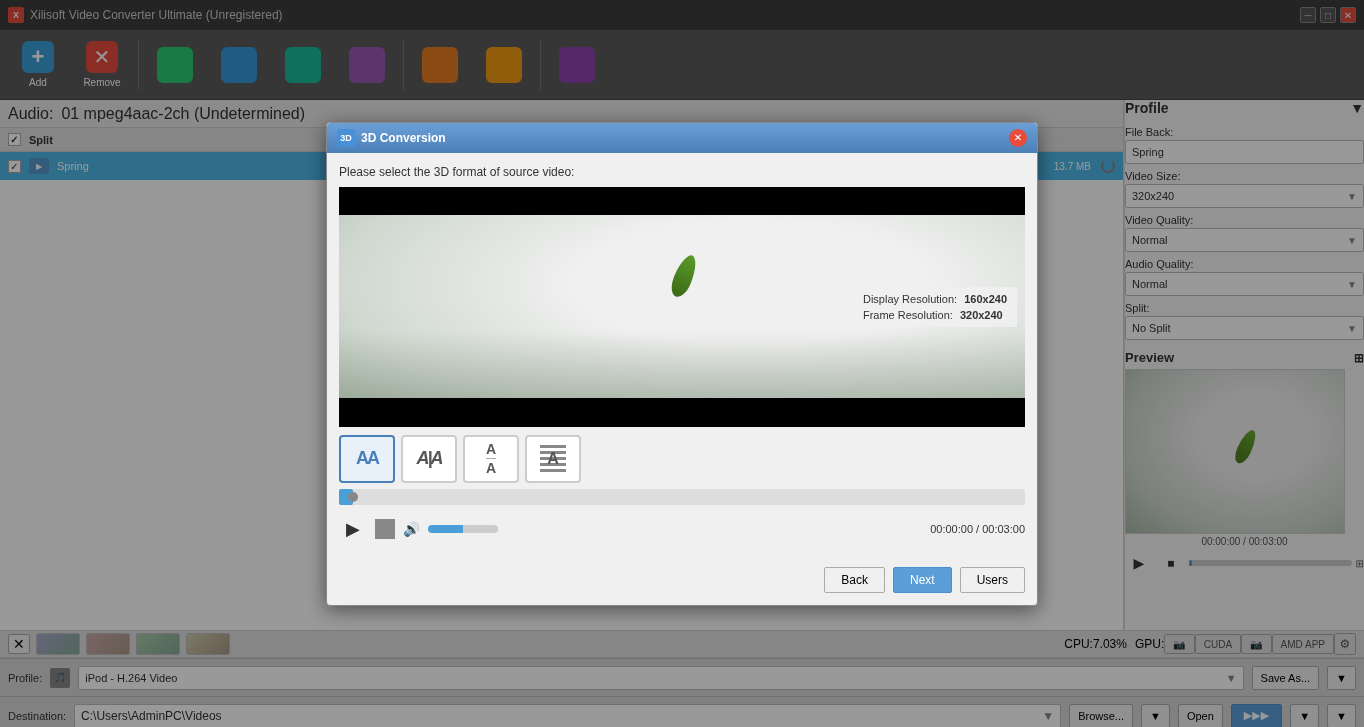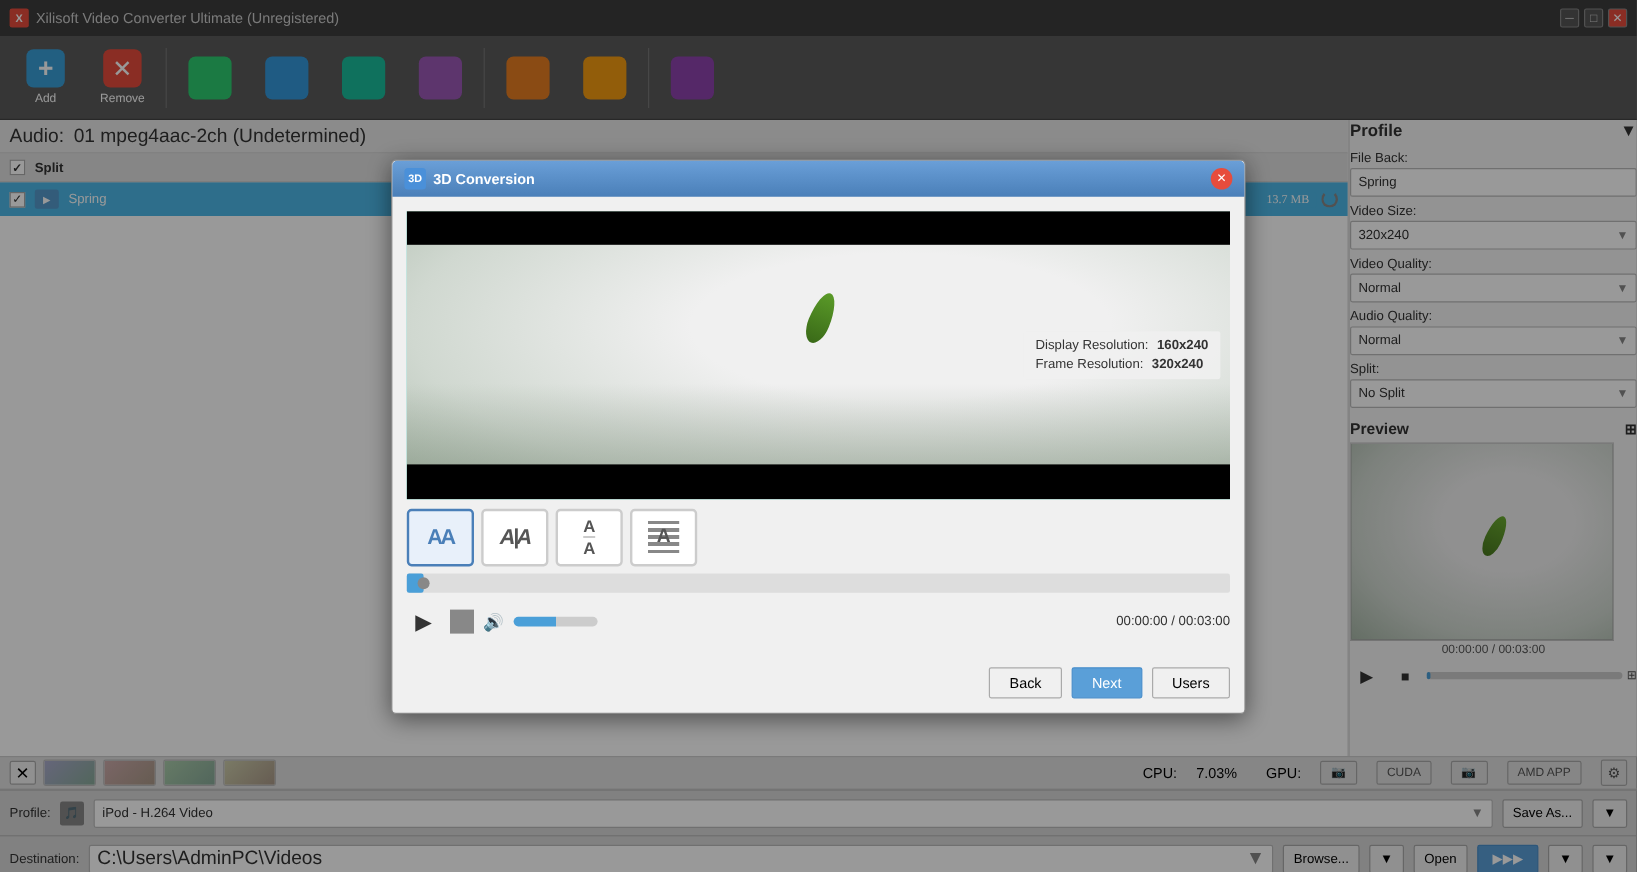--- a/index.html
+++ b/index.html
@@ -149,21 +149,21 @@
       font-size: 11px;
       color: #333;
     }
     .profile-select {
       flex: 1; height: 24px; border: 1px solid #bbb; border-radius: 2px;
       background: white; padding: 2px 6px; font-size: 11px; cursor: pointer;
       display: flex; align-items: center; justify-content: space-between;
     }
     .dest-select {
       flex: 1; height: 24px; border: 1px solid #bbb; border-radius: 2px;
-      background: white; padding: 2px 6px; font-size: 16px; cursor: pointer;
+      background: white; padding: 2px 6px; font-size: 12px; cursor: pointer;
       display: flex; align-items: center; justify-content: space-between;
     }
     .small-btn {
       height: 24px; padding: 5px 8px; border: 1px solid #aaa; background: #f0f0f0;
       border-radius: 2px; font-size: 11px; cursor: pointer; white-space: nowrap;
       display: flex; align-items: center;
     }
 
     
     .modal-overlay {
@@ -285,37 +285,37 @@
     .modal-btn.primary { background: #5a9fd8; color: white; border-color: #4a8fcc; }
 
     
     .thumb-btn {
       width: 44px; height: 22px; background: #ccc; border: 1px solid #bbb;
       border-radius: 2px; cursor: pointer; overflow: hidden; position: relative;
     }
 
     
     .gpu-area {
-      display: flex; align-items: center; gap: 16px;
+      display: flex; align-items: center; gap: 0;
       margin-left: auto;
     }
     .gpu-btn {
       height: 20px; padding: 0 8px; border: 1px solid #aaa;
       background: #e0e0e0; font-size: 10px; cursor: pointer;
       border-radius: 2px; display: flex; align-items: center; gap: 4px;
       color: #555;
     }
     .settings-btn {
       width: 22px; height: 22px; border: 1px solid #aaa; background: #e0e0e0;
       border-radius: 2px; cursor: pointer; display: flex; align-items: center; justify-content: center;
       font-size: 12px; color: #555;
     }
 
     
-    .file-row-size { margin-left: auto; font-size: 11px; display: flex; align-items: center; gap: 4px; font-family: Liberation Serif, serif; }
+    .file-row-size { margin-left: auto; font-size: 11px; display: flex; align-items: center; gap: 4px; }
     .size-badge { background: #4db8e8; color: white; padding: 1px 6px; border-radius: 2px; font-size: 10px; }
     .spinner { width: 14px; height: 14px; border: 2px solid #888; border-top-color: transparent; border-radius: 50%; }
 
     
     .spring-video {
       width: 100%; height: 100%;
       background: linear-gradient(135deg, #c8e0c0 0%, #a0c8a0 30%, #e0e8e0 60%, #d0dcd0 100%);
       position: relative;
     }
     .spring-bg-snow {
@@ -544,20 +544,21 @@
 
     <div class="modal-titlebar">
       <div class="modal-title-left">
         <div style="width:18px;height:18px;background:#4a90d9;border-radius:3px;display:flex;align-items:center;justify-content:center;font-size:9px;font-weight:bold;">3D</div>
         <span>3D Conversion</span>
       </div>
       <button class="modal-close-btn">✕</button>
     </div>
 
     <div class="modal-body">
+      <div class="modal-prompt">Please select the 3D format of source video:</div>
 
       <div class="video-preview">
         <div class="spring-video">
           <div class="spring-bg-snow"></div>
           <div style="position:absolute;width:18px;height:44px;background:linear-gradient(to top,#3a6a18,#5a9a28);border-radius:50% 50% 50% 50% / 60% 60% 40% 40%;top:28%;left:49%;transform:rotate(22deg);"></div>
           <div style="position:absolute;bottom:0;left:0;width:100%;height:40%;background:linear-gradient(to top,#7a8a78,transparent);opacity:0.6;"></div>
 
           <div style="position:absolute;top:0;left:0;width:100%;height:12%;background:#000;"></div>
           <div style="position:absolute;bottom:0;left:0;width:100%;height:12%;background:#000;"></div>
         </div>

